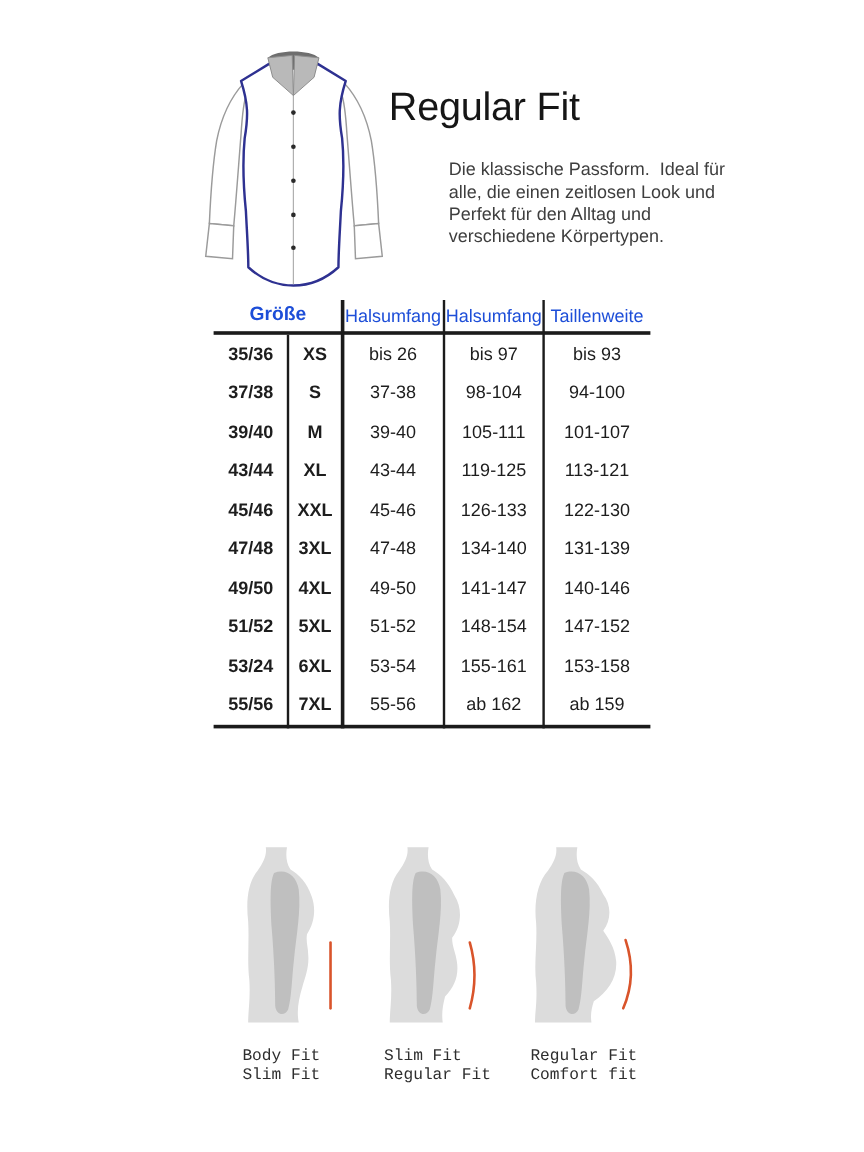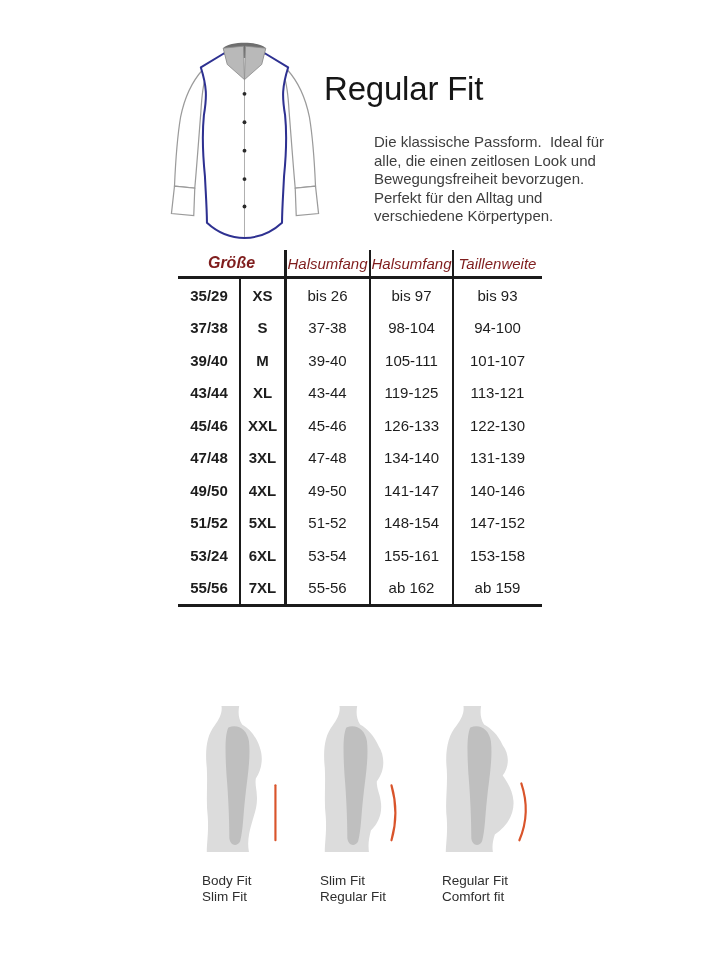--- a/index.html
+++ b/index.html
@@ -17,38 +17,38 @@
   .fit-desc { position:absolute; left:326px; top:133px;margin-left:48px; }
   .desc-line { font-size:15px; line-height:18.5px; color:#3e3e3e; white-space:pre; }
 
   
   .stable { position:absolute; left:178px; top:250px; width:364px; }
   .thead, .trow {
     display:grid; grid-template-columns:62px 45px 85px 83px 89px;
     align-items:center; text-align:center;
   }
   .thead { height:26px; }
-  .th { font-size:15px; font-weight:400; color:#7f1d1d;font-style:italic; }
+  .th { font-size:15px; font-weight:400; color:#1d4ed8; }
   .th.g { grid-column:1 / 3; font-weight:bold; font-size:16px; }
   .hline, .bline { height:3px; background:#1b1b1b; }
   .trow { height:32.5px; font-size:15px; color:#1d1d1d; }
   .td.b { font-weight:bold; }
   .vline { position:absolute; background:#1b1b1b; }
   .v1 { left:61px;    top:29px; bottom:0; width:1.5px; }
   .v2 { left:105.5px; top:0;    bottom:0; width:3px;   }
   .v3 { left:191px;   top:0;    bottom:0; width:1.5px; }
   .v4 { left:274px;   top:0;    bottom:0; width:1.5px; }
 
   
   .fig { position:absolute; width:110px; }
   .fig1 { left:197px; top:703px; }
   .fig2 { left:315px; top:703px; }
   .fig3 { left:437px; top:703px; }
   .fig svg { display:block; width:100px; height:152px; }
-  .fig-label { margin-top:18px; padding-left:5px; }
+  .fig-label { margin-top:18px; padding-left:5px;font-family:Liberation Mono, monospace; }
   .fig-label div { font-size:13.5px; line-height:15.5px; color:#2e2e2e; }
 </style>
 </head>
 <body>
 
 <div class="canvas">
 
   <svg class="shirt-illu" viewBox="0 0 155 205">
 
     <path d="M36,33 C26,44 18,60 14,80 C11,98 9,125 8,148 L28,150 C30,128 32,100 34,75 C35,58 37,45 39,40 Z" fill="#ffffff" stroke="#9b9b9b" stroke-width="1.2"></path>
@@ -73,36 +73,35 @@
     <path d="M56,12 C63,5 91,5 98,12 L94,27 C84,20 70,20 60,27 Z" fill="#6e6e6e"></path>
     <path d="M56,12 L76,10 L77,43 L60,28 Z" fill="#b9b9b9" stroke="#8d8d8d" stroke-width="0.8"></path>
     <path d="M98,12 L78,10 L77,43 L94,28 Z" fill="#b9b9b9" stroke="#8d8d8d" stroke-width="0.8"></path>
   </svg>
 
   <div class="fit-title">Regular Fit</div>
 
   <div class="fit-desc">
     <div class="desc-line">Die klassische Passform.  Ideal für</div>
     <div class="desc-line">alle, die einen zeitlosen Look und</div>
-    <div class="desc-line">Bewegungsfreiheit bevorzugen.</div>
     <div class="desc-line">Perfekt für den Alltag und</div>
     <div class="desc-line">verschiedene Körpertypen.</div>
   </div>
 
   <div class="stable">
     <div class="thead">
       <div class="th g">Größe</div>
       <div class="th">Halsumfang</div>
       <div class="th">Halsumfang</div>
       <div class="th">Taillenweite</div>
     </div>
     <div class="hline"></div>
 
     <div class="trow">
-      <div class="td b">35/29</div>
+      <div class="td b">35/36</div>
       <div class="td b">XS</div>
       <div class="td">bis 26</div>
       <div class="td">bis 97</div>
       <div class="td">bis 93</div>
     </div>
     <div class="trow">
       <div class="td b">37/38</div>
       <div class="td b">S</div>
       <div class="td">37-38</div>
       <div class="td">98-104</div>

